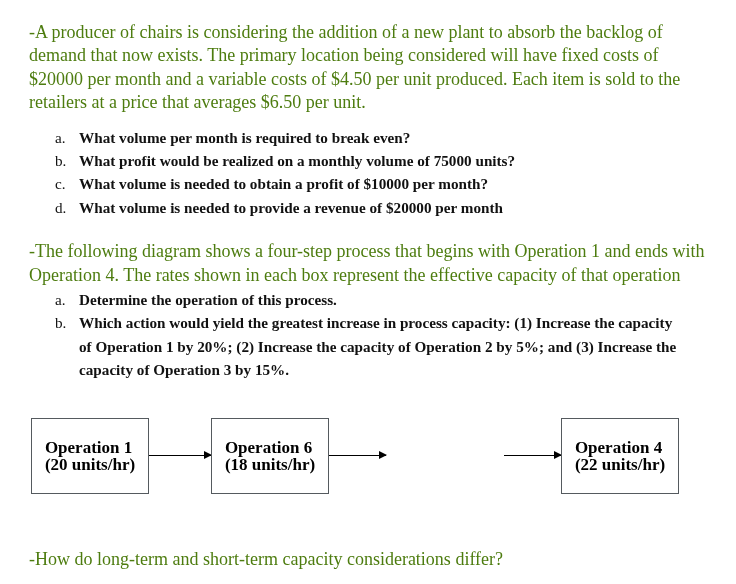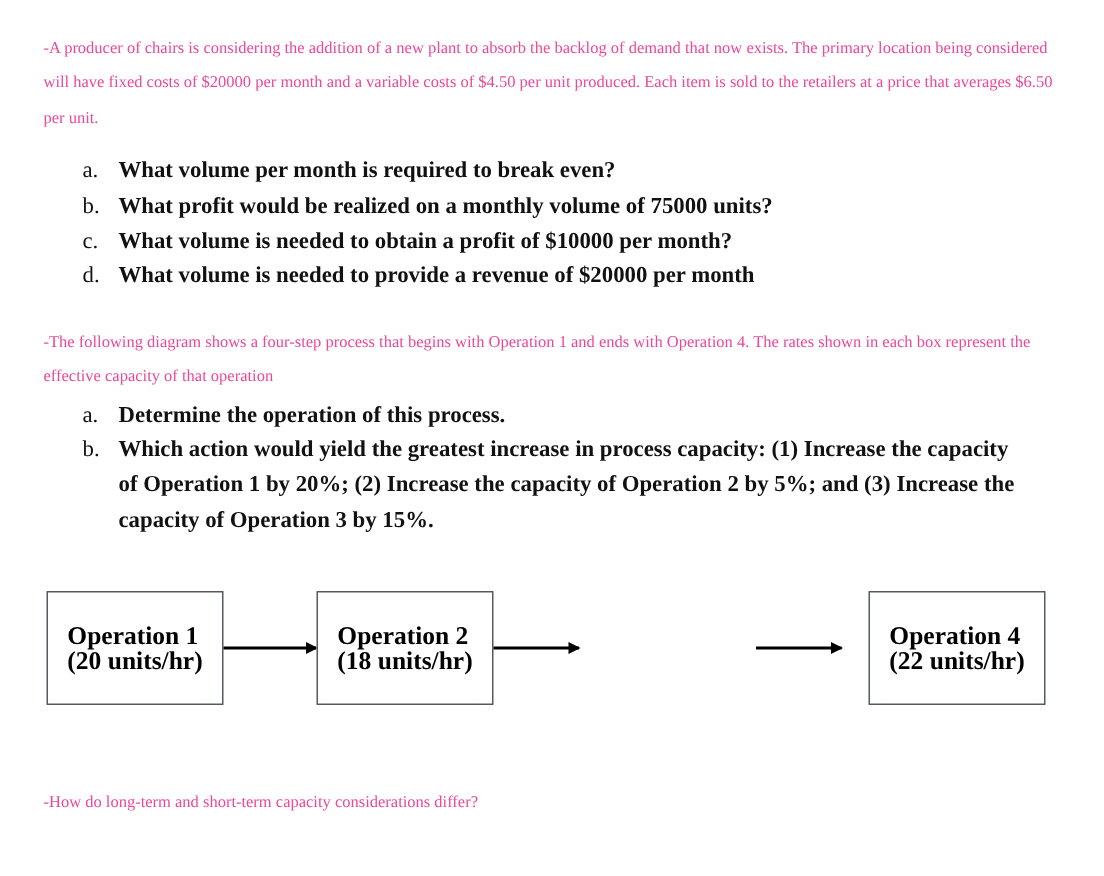--- a/index.html
+++ b/index.html
@@ -19,24 +19,24 @@
   .page {
     position: relative;
     width: 736px;
     height: 584px;
     box-sizing: border-box;
     padding: 0 29px;
   }
 
   
   .para {
-    font-size: 11px;
+    font-size: 18px;
     line-height: 23.4px;
     text-align: left;
-    color: #ec4899;
+    color: #4d7c0f;
     margin: 0;
   }
   .para-1 {
     padding-top: 21px;
   }
   .para-2 {
     padding-top: 21px;
   }
   .para-3 {
     padding-top: 30px;
@@ -106,21 +106,21 @@
   .op-box .op-rate {
     font-weight: bold;
     font-size: 17px;
     line-height: 17px;
     white-space: nowrap;
     color: #000000;
   }
   .box-1 { left: 2px; }
   .box-2 { left: 182px; }
   .box-3 { left: 357px; }
-  .box-4 { left: 550px; }
+  .box-4 { left: 532px; }
 
   .arrow {
     position: absolute;
     top: 47px;
     height: 2px;
   }
   .arrow .shaft {
     position: absolute;
     left: 0;
     top: 0;
@@ -191,21 +191,21 @@
         </div>
       </div>
 
       <div class="arrow arrow-1">
         <div class="shaft"></div>
         <div class="head"></div>
       </div>
 
       <div class="op-box box-2">
         <div class="lines">
-          <div class="op-name">Operation 2</div>
+          <div class="op-name">Operation 6</div>
           <div class="op-rate">(18 units/hr)</div>
         </div>
       </div>
 
       <div class="arrow arrow-2">
         <div class="shaft"></div>
         <div class="head"></div>
       </div>
 
 

